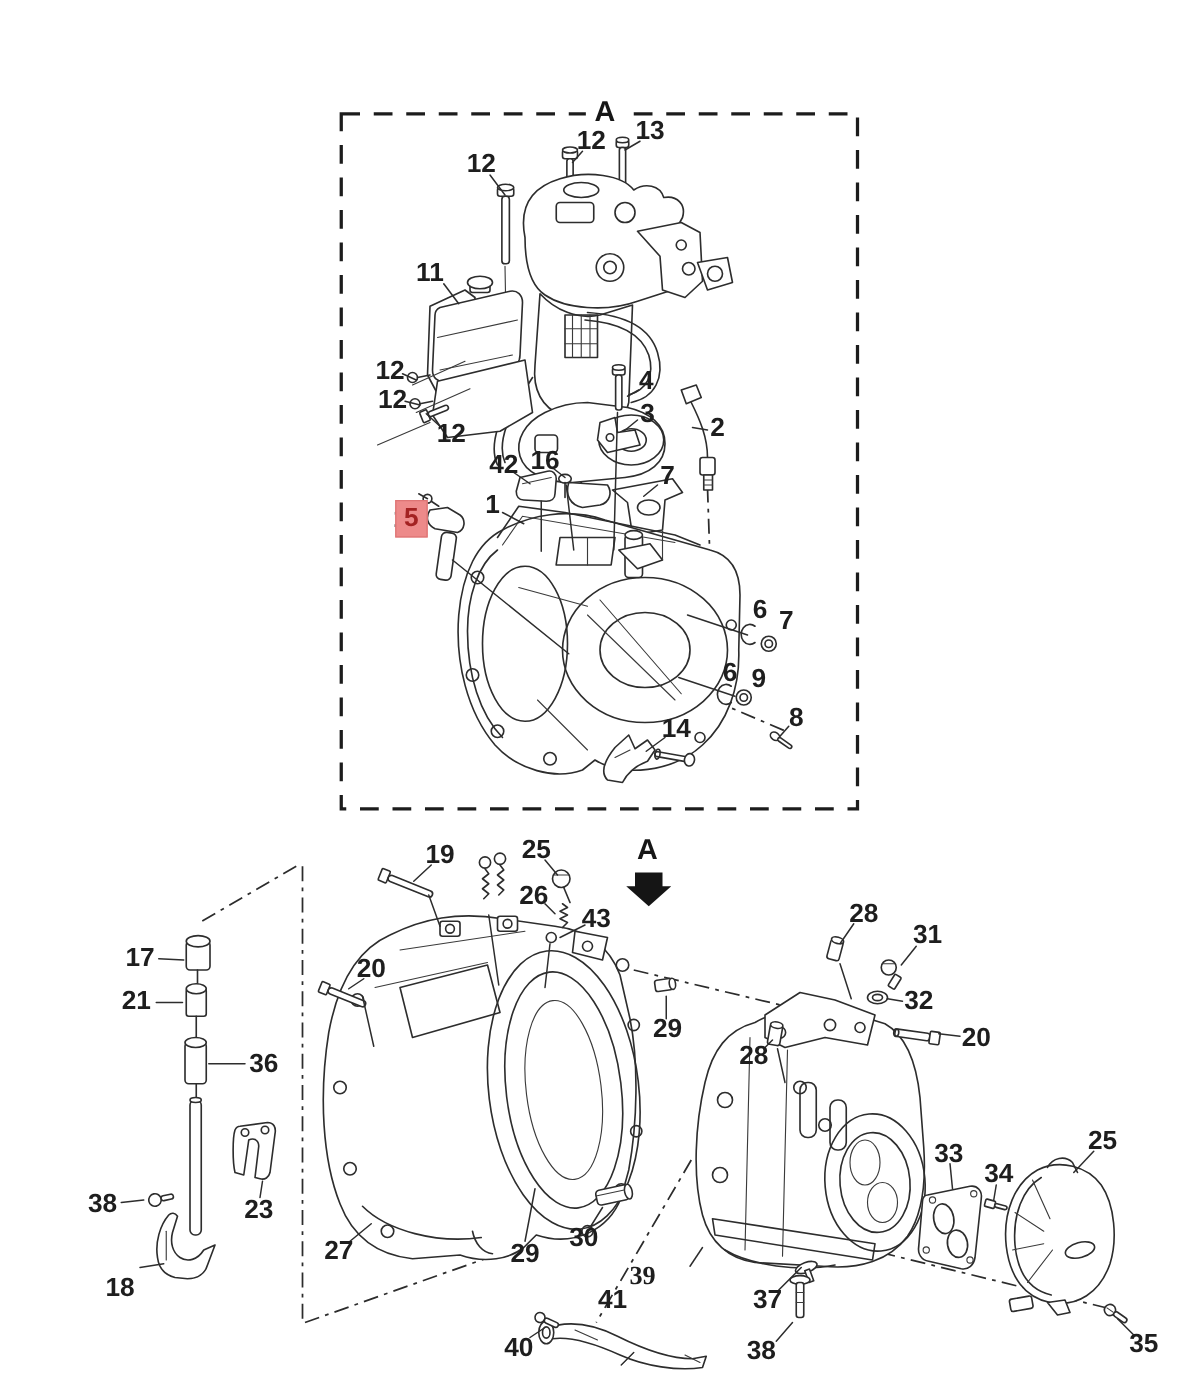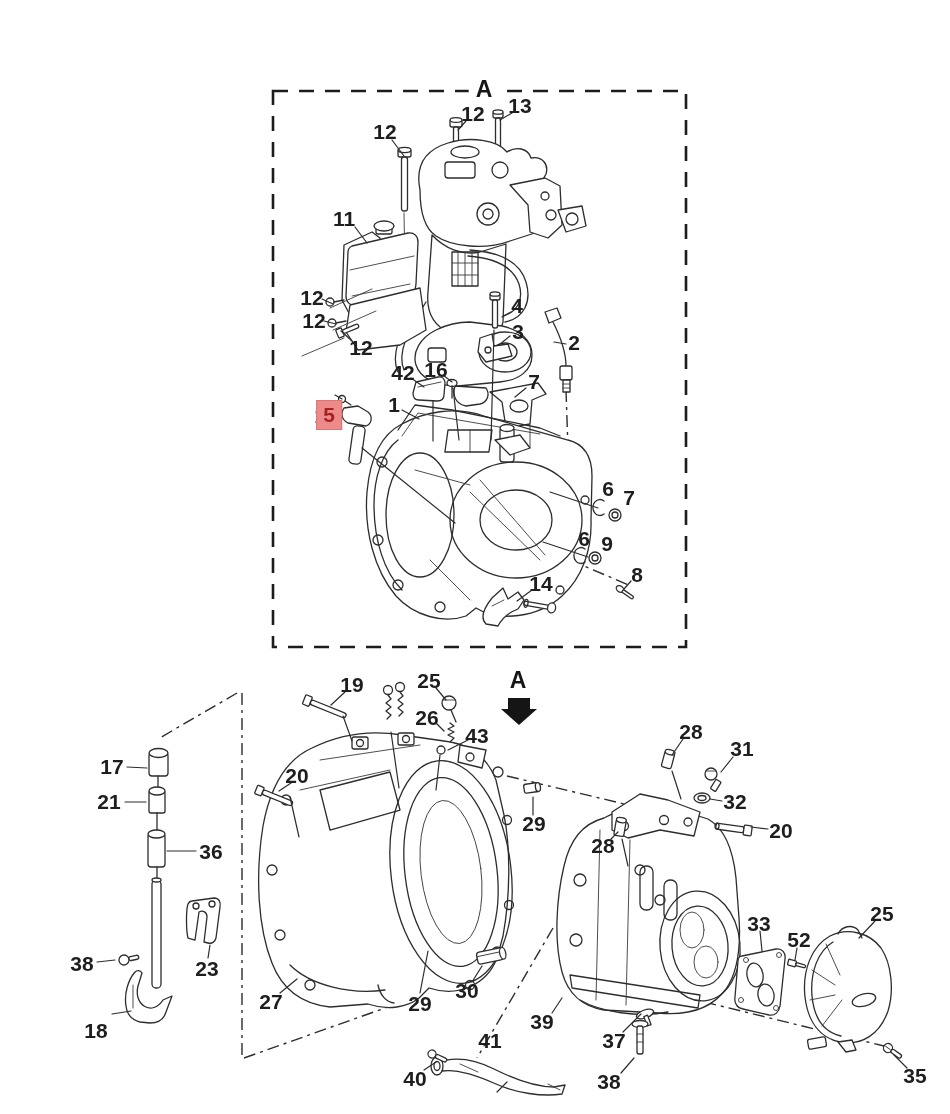--- a/index.html
+++ b/index.html
@@ -520,22 +520,22 @@
       <div class="callout" style="left: 603px; top: 845px;">28</div>
       <div class="callout" style="left: 534px; top: 823px;">29</div>
       <div class="callout" style="left: 82px; top: 963px;">38</div>
       <div class="callout" style="left: 207px; top: 968px;">23</div>
       <div class="callout" style="left: 96px; top: 1030px;">18</div>
       <div class="callout" style="left: 271px; top: 1001px;">27</div>
       <div class="callout" style="left: 420px; top: 1003px;">29</div>
       <div class="callout" style="left: 467px; top: 990px;">30</div>
       <div class="callout" style="left: 882px; top: 913px;">25</div>
       <div class="callout" style="left: 759px; top: 923px; text-align: center;">33</div>
-      <div class="callout" style="left: 799px; top: 939px;">52</div>
-      <div class="callout" style="left: 542px; top: 1021px;">39</div>
+      <div class="callout" style="left: 799px; top: 939px;">34</div>
+      <div class="callout" style="left: 514px; top: 1021px; font-family: Liberation Serif, serif;">39</div>
       <div class="callout" style="left: 614px; top: 1040px;">37</div>
       <div class="callout" style="left: 609px; top: 1081px; text-align: center;">38</div>
       <div class="callout" style="left: 915px; top: 1075px;">35</div>
       <div class="callout" style="left: 415px; top: 1078px;">40</div>
       <div class="callout" style="left: 490px; top: 1040px;">41</div>
     </div>
 
 </div>
 
 </body></html>

